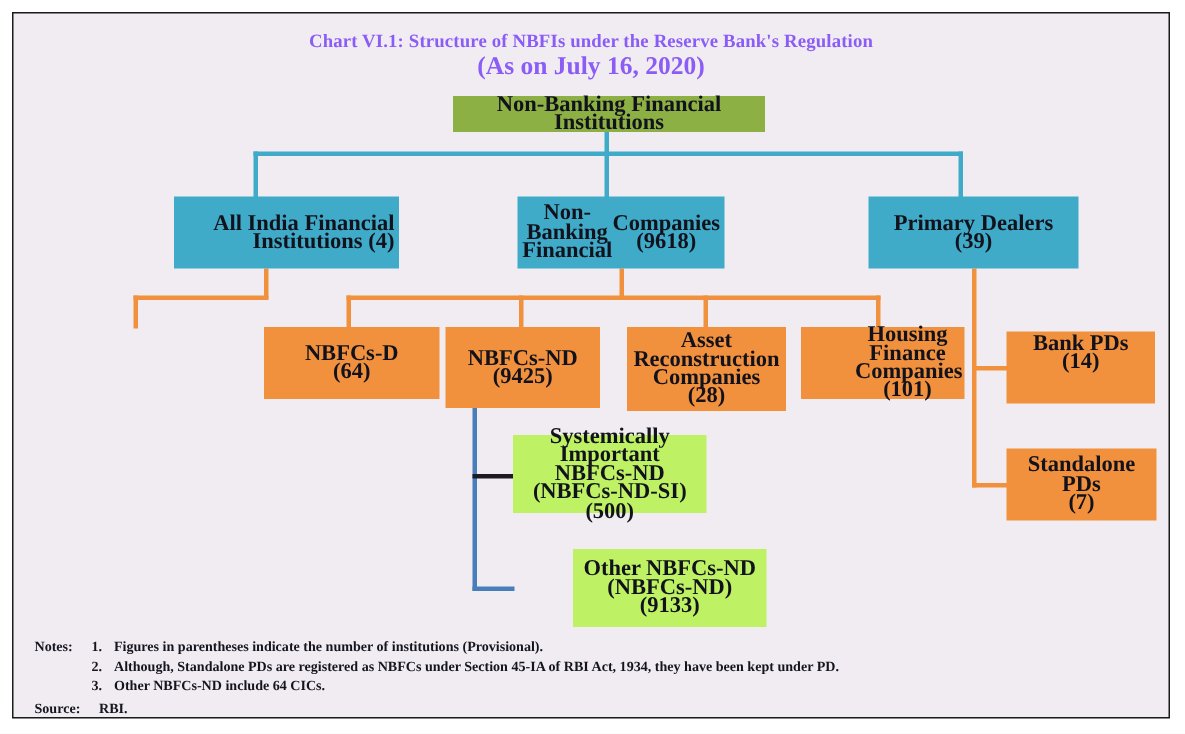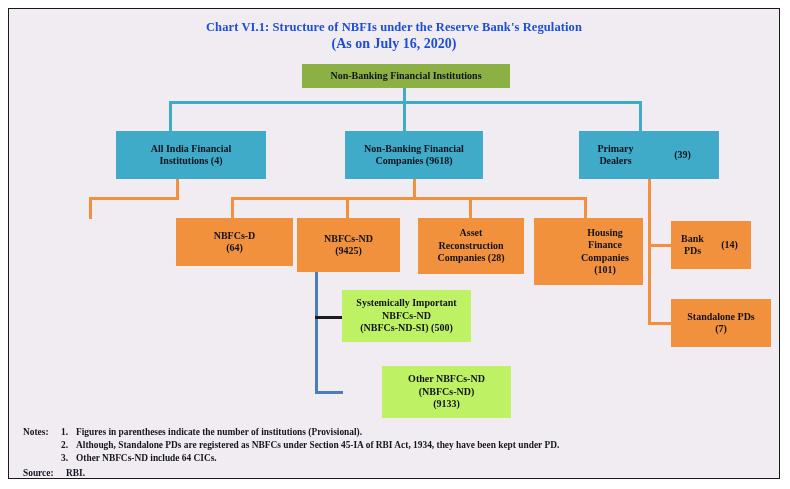--- a/index.html
+++ b/index.html
@@ -26,44 +26,44 @@
     border: 1px solid #1a1a1a;
     background: #f0ecf1;
     box-sizing: border-box;
   }
   .title-block {
     position: absolute;
     left: 0;
     top: 10px;
     width: 100%;
     text-align: center;
-    color: #1d4ed8;
+    color: #8b5cf6;
   }
   .title-main {
     font-size: 12.5px;
     font-weight: bold;
     letter-spacing: 0.1px;
     line-height: 17px;
   }
   .title-sub {
-    font-size: 14px;
+    font-size: 17px;
     font-weight: bold;
     line-height: 16px;
   }
 
   
   .node {
     position: absolute;
     box-sizing: border-box;
     display: flex;
     align-items: center;
     justify-content: center;
     text-align: center;
     color: #12121c;
-    font-size: 10px;
+    font-size: 15px;
     font-weight: bold;
     line-height: 12.4px;
     padding: 2px 3px;
     z-index: 3;
   }
   .node span { display: block; width: 100%; }
   .node.green  { background: #8cb043; }
   .node.teal   { background: #3fabc8; }
   .node.orange { background: #f2913d; }
   .node.blue   { background: #bef264; }
@@ -128,31 +128,31 @@
     <div class="conn orange" style="left:639px; top:313px; width:24px; height:3px;"></div>
 
     <div class="conn blue" style="left:306px; top:263px; width:3px; height:122px;"></div>
     <div class="conn dark" style="left:306px; top:307px; width:28px; height:3px;"></div>
     <div class="conn blue" style="left:306px; top:382px; width:28px; height:3px;"></div>
 
     <div class="node green" style="left:293px; top:55px; width:208px; height:24px;">
       <span>Non-Banking Financial Institutions</span>
     </div>
 
-    <div class="node teal" style="left:107px; top:122px; width:150px; height:48px; flex-direction:column; justify-content:center;">
+    <div class="node teal" style="left:107px; top:122px; width:150px; height:48px; flex-direction:column; justify-content:center;text-align:right;">
       <span>All India Financial</span>
       <span>Institutions (4)</span>
     </div>
 
-    <div class="node teal" style="left:336px; top:122px; width:138px; height:48px; flex-direction:column; justify-content:center;">
+    <div class="node teal" style="left:336px; top:122px; width:138px; height:48px; flex-direction:row; justify-content:center;">
       <span>Non-Banking Financial</span>
       <span>Companies (9618)</span>
     </div>
 
-    <div class="node teal" style="left:570px; top:122px; width:140px; height:48px; flex-direction:row; justify-content:center;">
+    <div class="node teal" style="left:570px; top:122px; width:140px; height:48px; flex-direction:column; justify-content:center;">
       <span>Primary Dealers</span>
       <span>(39)</span>
     </div>
 
 
     <div class="node orange" style="left:167px; top:209px; width:117px; height:48px; flex-direction:column; justify-content:center;">
       <span>NBFCs-D</span>
       <span>(64)</span>
     </div>
 
@@ -160,27 +160,27 @@
       <span>NBFCs-ND</span>
       <span>(9425)</span>
     </div>
 
     <div class="node orange" style="left:409px; top:209px; width:106px; height:56px; flex-direction:column; justify-content:center;">
       <span>Asset</span>
       <span>Reconstruction</span>
       <span>Companies (28)</span>
     </div>
 
-    <div class="node orange" style="left:525px; top:209px; width:109px; height:67px; flex-direction:column; padding-left:36px;">
+    <div class="node orange" style="left:525px; top:209px; width:109px; height:48px; flex-direction:column; padding-left:36px;">
       <span>Housing Finance</span>
       <span>Companies</span>
       <span>(101)</span>
     </div>
 
-    <div class="node orange" style="left:662px; top:212px; width:80px; height:48px; flex-direction:row; justify-content:flex-start;">
+    <div class="node orange" style="left:662px; top:212px; width:99px; height:48px; flex-direction:column; justify-content:flex-start;">
       <span>Bank PDs</span>
       <span>(14)</span>
     </div>
 
     <div class="node orange" style="left:662px; top:290px; width:100px; height:48px; flex-direction:column; justify-content:center;">
       <span>Standalone PDs</span>
       <span>(7)</span>
     </div>
 
     <div class="node blue" style="left:333px; top:281px; width:129px; height:52px; flex-direction:column; justify-content:center;">

